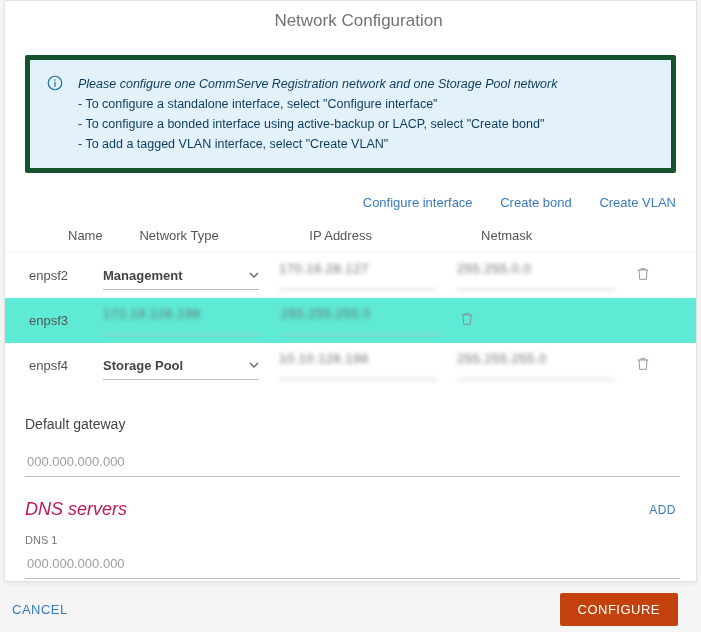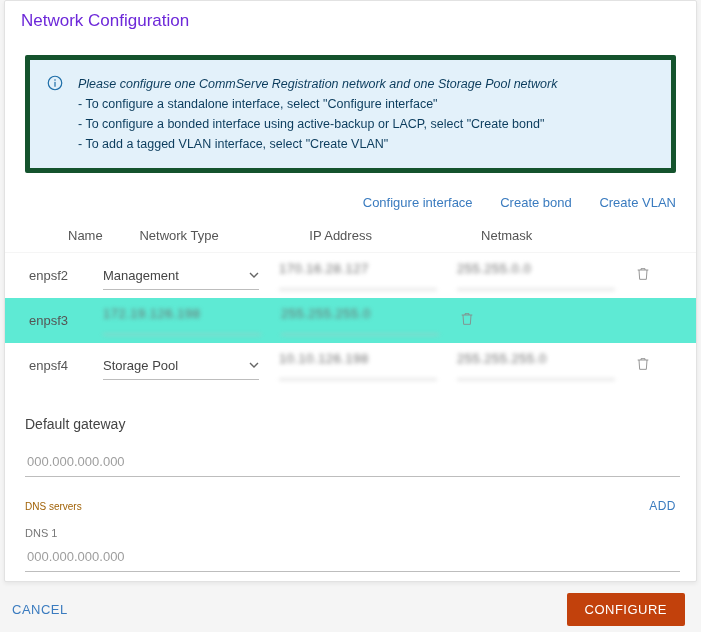--- a/index.html
+++ b/index.html
@@ -1,49 +1,49 @@
 <!DOCTYPE html>
 <html><head>
 <meta charset="utf-8">
 <style>
   html,body{margin:0;padding:0;font-family:"Segoe UI",Arial,sans-serif;font-size:13px;color:#333;background:#f5f5f5;}
   .page{width:701px;height:632px;box-sizing:border-box;position:relative;background:#f5f5f5;}
   .card{position:absolute;left:4px;right:4px;top:0;bottom:50px;background:#fff;border:1px solid #e2e2e2;border-radius:2px;box-shadow:0 2px 4px rgba(0,0,0,0.06);padding:0 0 20px 0;box-sizing:border-box;}
-  .title{font-size:17px;color:#6d28d9;padding:10px 0 6px 16px;}
+  .title{font-size:17px;color:#737373;text-align:center;padding:10px 0 6px 16px;}
   .card-inner{padding:0 20px;}
   .info-box{display:flex;align-items:flex-start;background:#e3f1fa;border:5px solid #14532d;border-radius:2px;padding:14px 16px;margin-top:18px;}
   .info-icon svg{width:18px;height:18px;}
   .info-text{margin-left:14px;color:#0b3c5d;font-size:12.5px;line-height:1.6;}
   .info-text .lead{font-style:italic;}
   .actions-row{text-align:right;padding:22px 0 14px 0;}
   .link-btn{display:inline-block;color:#3a7bbf;font-size:13px;margin-left:24px;cursor:pointer;}
   .tbl{width:100%;}
   .hdr,.row{display:flex;align-items:center;}
   .hdr{color:#555;font-size:13px;padding:4px 0 10px 0;margin-left:39px;}
   .col-name{width:74px;padding-left:4px;}
   .col-type{width:176px;}
   .col-ip{width:178px;}
   .col-mask{width:170px;}
   .col-del{width:32px;text-align:center;}
   .row{padding:8px 0;}
   .row .ifname{color:#555;font-size:13px;}
-  .select{position:relative;border-bottom:1px solid #bdbdbd;height:28px;display:flex;align-items:center;justify-content:space-between;width:156px;color:#444;cursor:pointer;}
+  .select{position:relative;border-bottom:1px solid #bdbdbd;height:28px;display:flex;align-items:center;justify-content:space-between;width:156px;color:#444;cursor:pointer;font-weight:bold;}
   .select span{font-size:13px;}
   .chev svg{width:10px;height:10px;}
   .ip-field{border:none;border-bottom:1px solid #bdbdbd;height:28px;width:158px;font-size:13px;color:#6e6e6e;letter-spacing:0.5px;filter:blur(2.2px);pointer-events:none;}
   .del-btn{cursor:pointer;}
   .del-btn svg{width:16px;height:16px;stroke:#888;fill:none;stroke-width:1.3;}
   .section-label{font-size:14px;color:#444;margin-top:28px;}
   .wide-input{display:block;width:100%;border:none;border-bottom:1px solid #bdbdbd;height:28px;font-size:13px;color:#888;margin-top:14px;background:transparent;}
   .wide-input::placeholder{color:#9e9e9e;}
   .dns-head{display:flex;justify-content:space-between;align-items:center;margin-top:22px;}
-  .dns-head .lbl{font-size:10px;color:#a16207;}
+  .dns-head .lbl{font-size:18px;color:#be185d;font-style:italic;}
   .add-link{color:#3a7bbf;font-size:12px;letter-spacing:0.5px;cursor:pointer;}
   .dns-sub{font-size:11px;color:#777;margin-top:14px;}
-  .footer{position:absolute;left:0;right:8px;bottom:0;height:46px;display:flex;align-items:center;justify-content:space-between;padding:0 8px;box-sizing:border-box;}
+  .footer{position:absolute;left:0;right:15px;bottom:0;height:46px;display:flex;align-items:center;justify-content:space-between;padding:0 8px;box-sizing:border-box;}
   .cancel{color:#3a7bbf;font-size:13px;letter-spacing:0.5px;cursor:pointer;padding:6px 4px;}
   .primary{background:#c2410c;color:#fff;border:none;border-radius:2px;padding:9px 18px;font-size:13px;letter-spacing:0.5px;cursor:pointer;}
   .row.highlight{background:#fff;box-shadow:0 1px 0 rgba(0,0,0,0.04),0 -1px 0 rgba(0,0,0,0.04);margin:0 -20px;padding-left:20px;padding-right:20px;}
   .row.muted{background:#5eead4;margin:0 -20px;padding-left:20px;padding-right:20px;}
 </style>
 </head>
 <body>
 <div class="page">
   <div class="card">
     <div class="title">Network Configuration</div>

